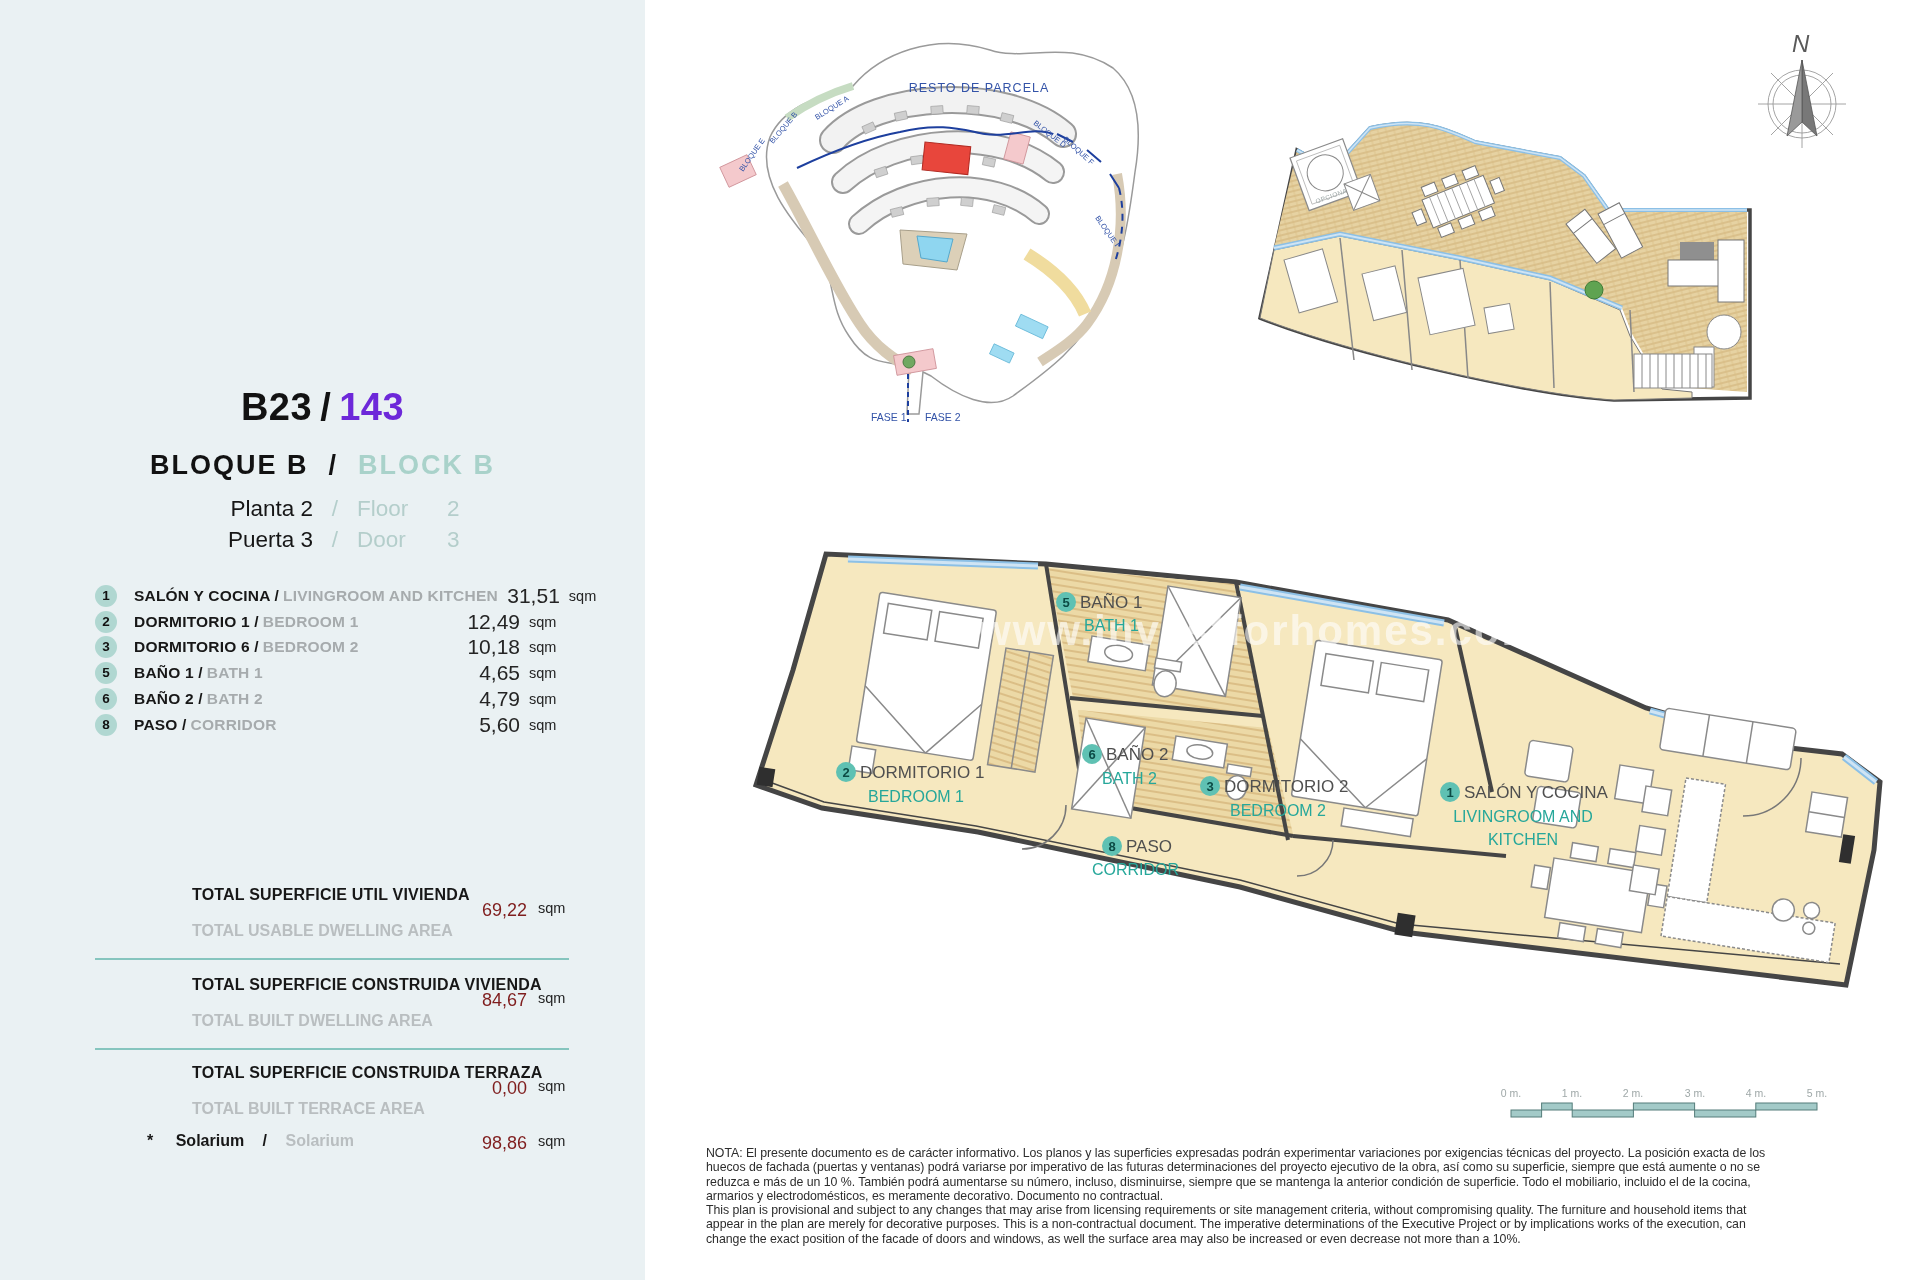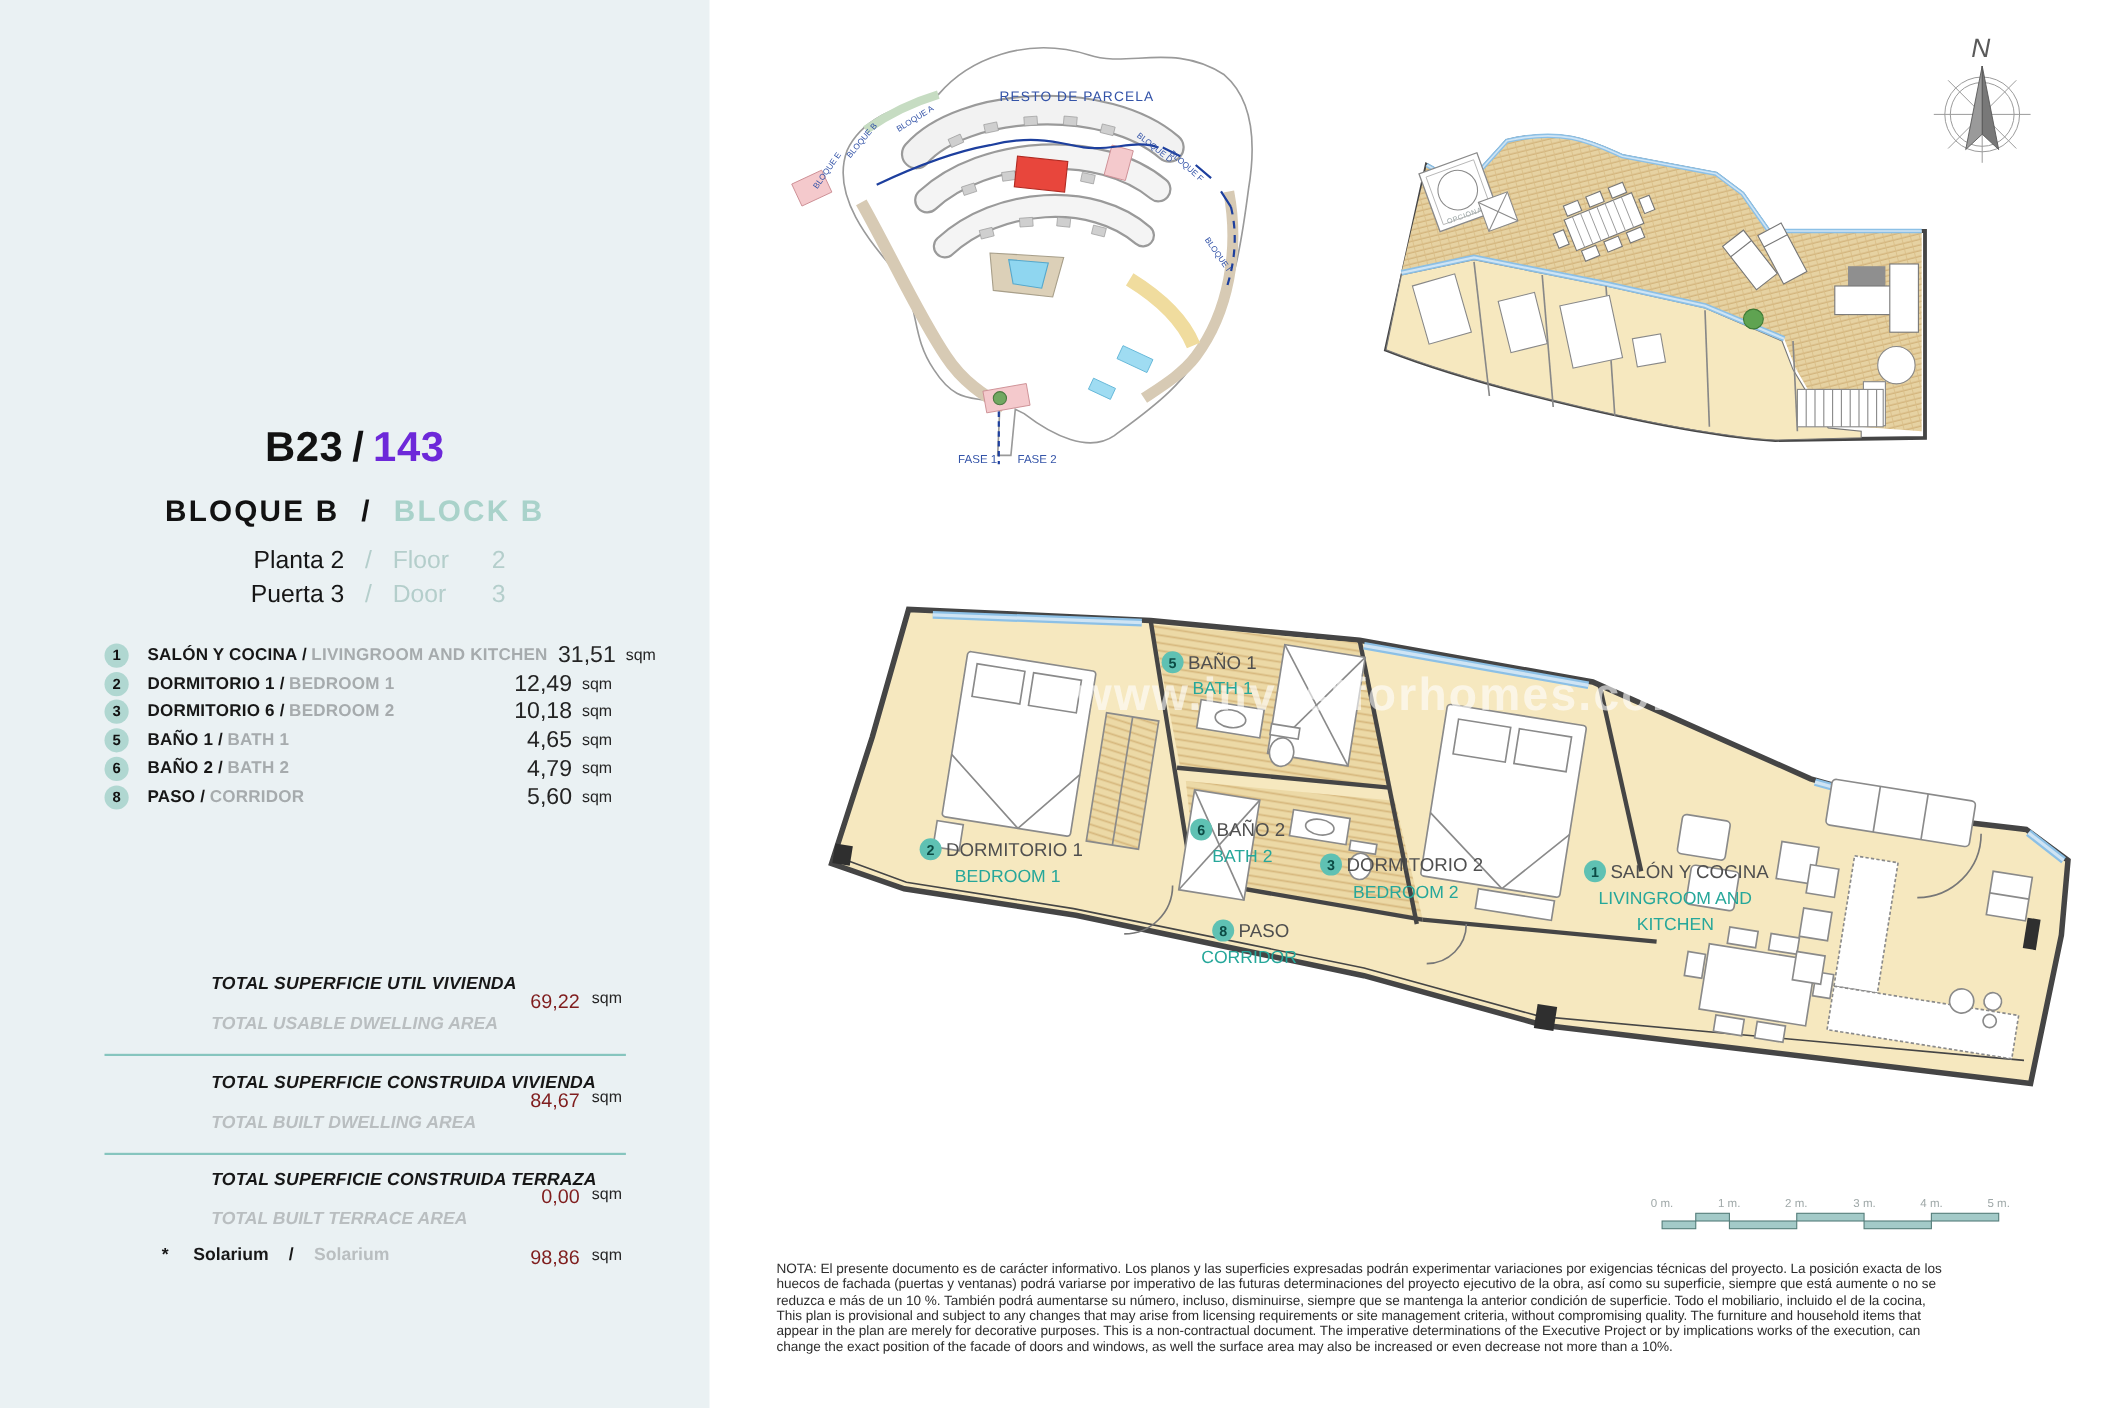--- a/index.html
+++ b/index.html
@@ -24,21 +24,21 @@
   .rooms{position:absolute;left:95px;top:583px;width:474px;}
   .room-row{display:flex;align-items:center;height:25.8px;}
   .rnum{width:22px;height:22px;border-radius:50%;background:#b0d7d1;color:#121212;
         font-weight:bold;font-size:13.5px;line-height:22px;text-align:center;margin-right:17px;flex:none;}
   .rlabel{flex:1;font-size:15.5px;font-weight:bold;color:#171717;letter-spacing:.2px;white-space:nowrap;}
   .rlabel .en{color:#a6abad;margin-left:4px;}
   .rarea{width:62px;text-align:right;font-size:21px;color:#242424;flex:none;}
   .runit{width:40px;margin-left:9px;font-size:14.5px;color:#242424;flex:none;}
   .totals{position:absolute;left:95px;top:878px;width:474px;}
   .trow{position:relative;}
-  .trow .pad{padding-left:97px;font-style:italic;}
+  .trow .pad{padding-left:97px;}
   .trow.r1{padding-top:8px;}
   .tes{font-size:16px;font-weight:bold;color:#171717;letter-spacing:.2px;}
   .ten{font-size:16px;font-weight:bold;color:#b9bec0;margin-top:18px;}
   .tval{position:absolute;left:348px;width:84px;text-align:right;font-size:18px;color:#7f1d1d;}
   .tunit{position:absolute;left:443px;font-size:14.5px;color:#242424;}
   .trow.r1 .tval,.trow.r1 .tunit{top:22px;}
   .trow.r2 .tval,.trow.r2 .tunit{top:14px;}
   .trow.r3 .tval,.trow.r3 .tunit{top:14px;}
   .tdiv{height:2px;background:#86c5be;margin:18px 0 16px 0;}
   .tdiv.d2{margin:18px 0 14px 0;}
@@ -530,18 +530,19 @@
     <text x="139" y="11" text-anchor="middle" class="scale-lbl">2 m.</text>
     <text x="201" y="11" text-anchor="middle" class="scale-lbl">3 m.</text>
     <text x="262" y="11" text-anchor="middle" class="scale-lbl">4 m.</text>
     <text x="323" y="11" text-anchor="middle" class="scale-lbl">5 m.</text>
   </svg>
 
   <div class="note">
     <div>NOTA: El presente documento es de carácter informativo. Los planos y las superficies expresadas podrán experimentar variaciones por exigencias técnicas del proyecto. La posición exacta de los</div>
     <div>huecos de fachada (puertas y ventanas) podrá variarse por imperativo de las futuras determinaciones del proyecto ejecutivo de la obra, así como su superficie, siempre que está aumente o no se</div>
     <div>reduzca e más de un 10 %. También podrá aumentarse su número, incluso, disminuirse, siempre que se mantenga la anterior condición de superficie. Todo el mobiliario, incluido el de la cocina,</div>
+    <div>armarios y electrodomésticos, es meramente decorativo. Documento no contractual.</div>
     <div>This plan is provisional and subject to any changes that may arise from licensing requirements or site management criteria, without compromising quality. The furniture and household items that</div>
     <div>appear in the plan are merely for decorative purposes. This is a non-contractual document. The imperative determinations of the Executive Project or by implications works of the execution, can</div>
     <div>change the exact position of the facade of doors and windows, as well the surface area may also be increased or even decrease not more than a 10%.</div>
   </div>
 
 </div>
 
 </body></html>

